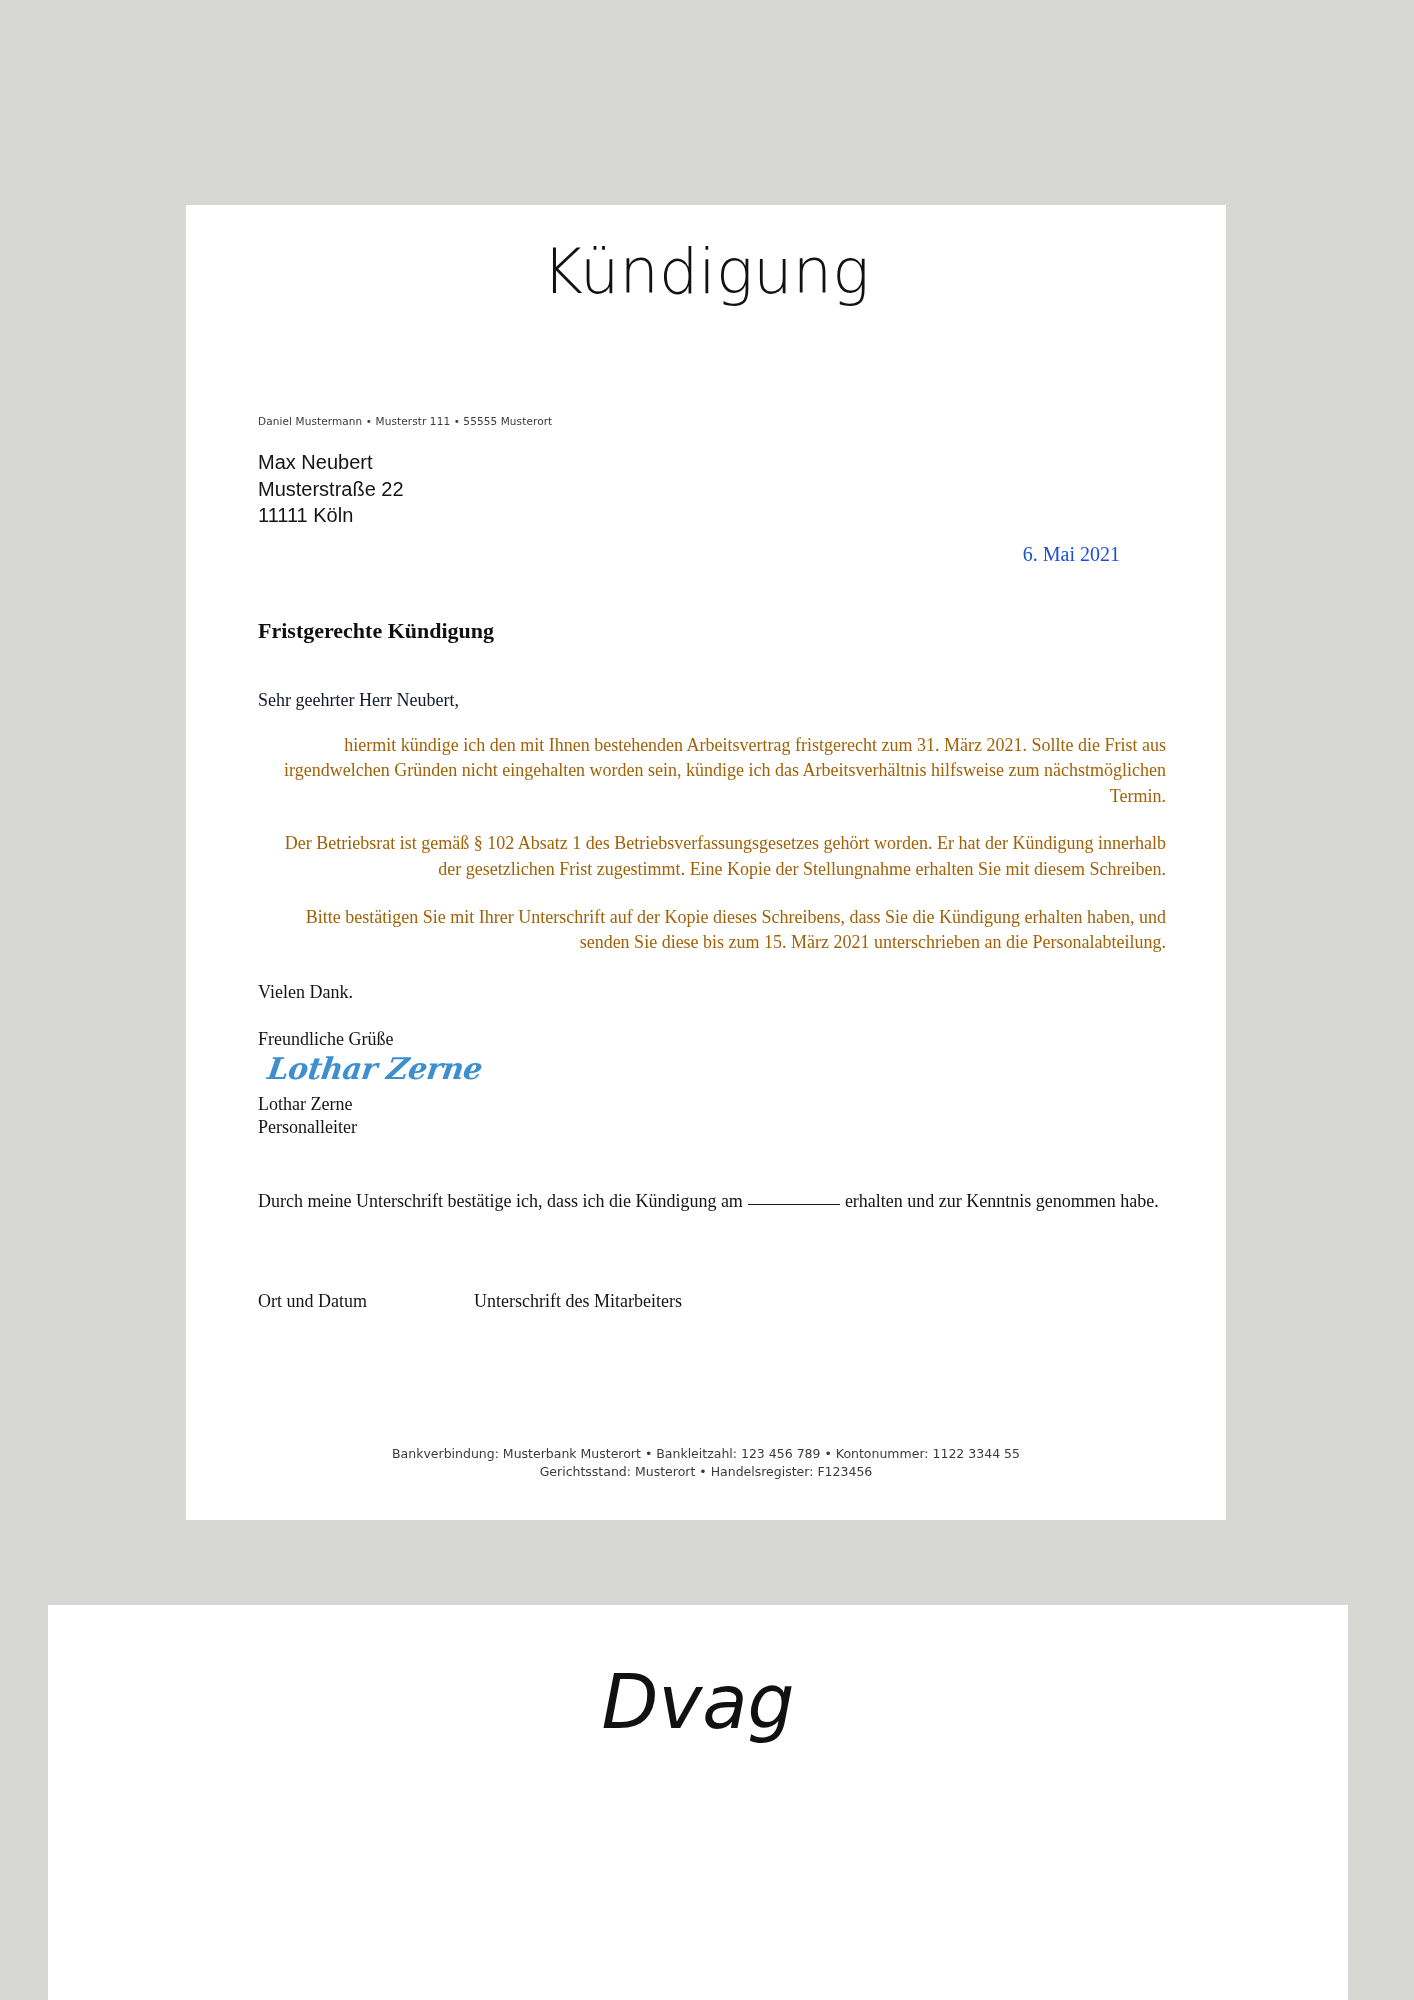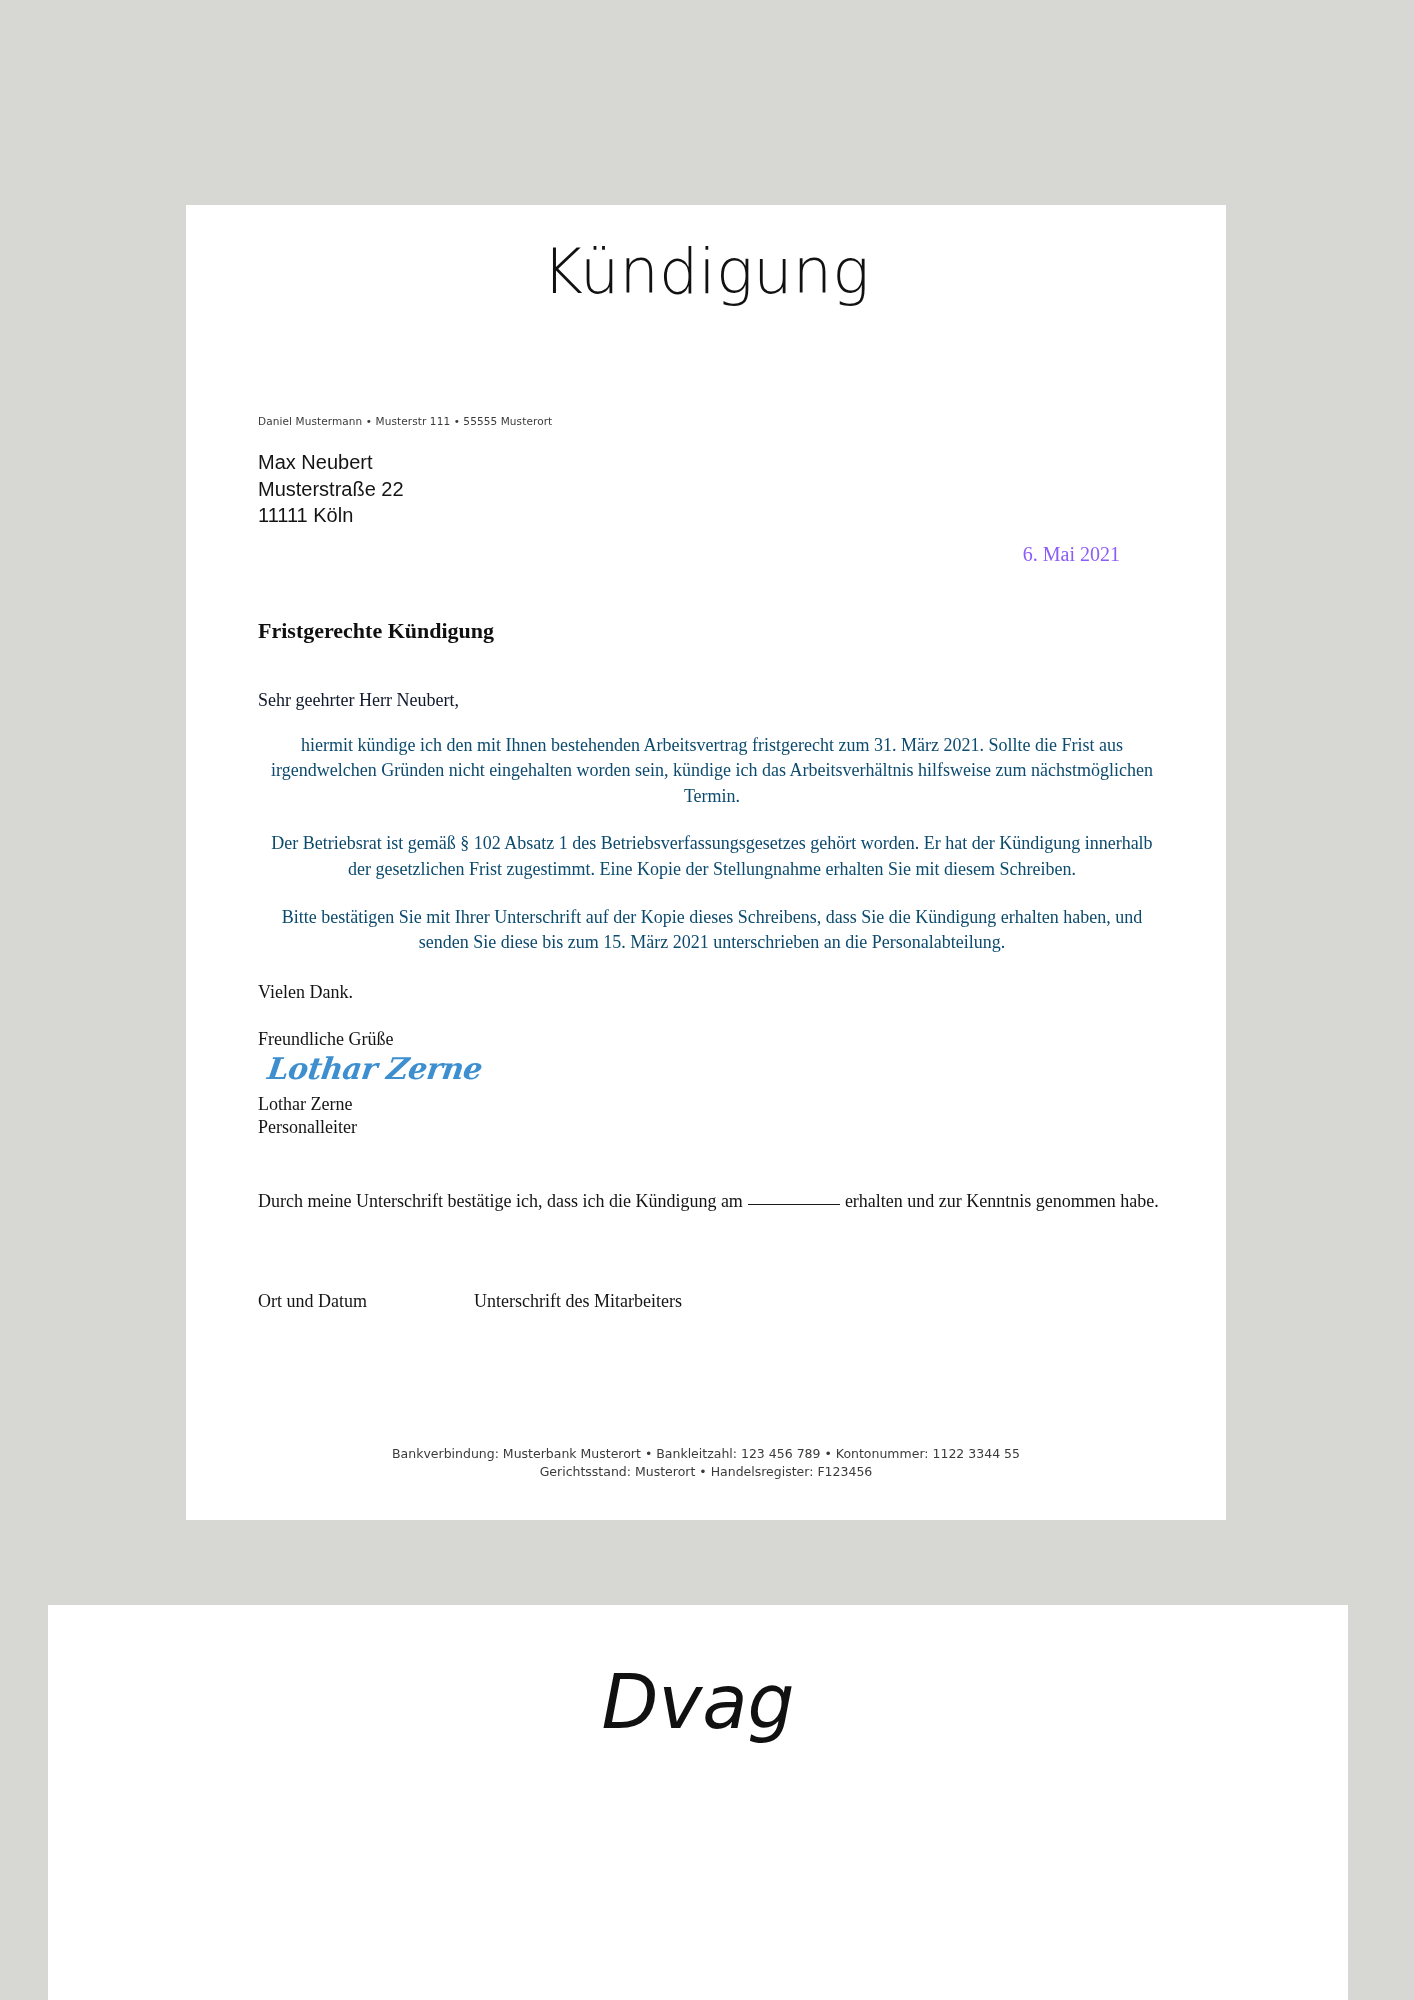--- a/index.html
+++ b/index.html
@@ -66,21 +66,21 @@
     line-height: 1.33;
     color: #141414;
   }
 
   .date-line {
     margin-top: 14px;
     text-align: right;
     padding-right: 46px;
     font-family: "Liberation Serif", serif;
     font-size: 20px;
-    color: #8b5cf6;
+    color: #1d4ed8;
   }
 
   .subject-line {
     margin-top: 52px;
     font-family: "Liberation Serif", serif;
     font-weight: bold;
     font-size: 22px;
     color: #101010;
   }
 
@@ -89,22 +89,22 @@
     font-family: "Liberation Serif", serif;
     font-size: 18px;
     color: #0f172a;
   }
 
   .para {
     margin-top: 22px;
     font-family: "Liberation Serif", serif;
     font-size: 18px;
     line-height: 1.42;
-    color: #0c4a6e;
-    text-align: center;
+    color: #a16207;
+    text-align: right;
   }
 
   .thanks {
     margin-top: 26px;
     font-family: "Liberation Serif", serif;
     font-size: 18px;
     color: #141414;
   }
 
   .closing {

